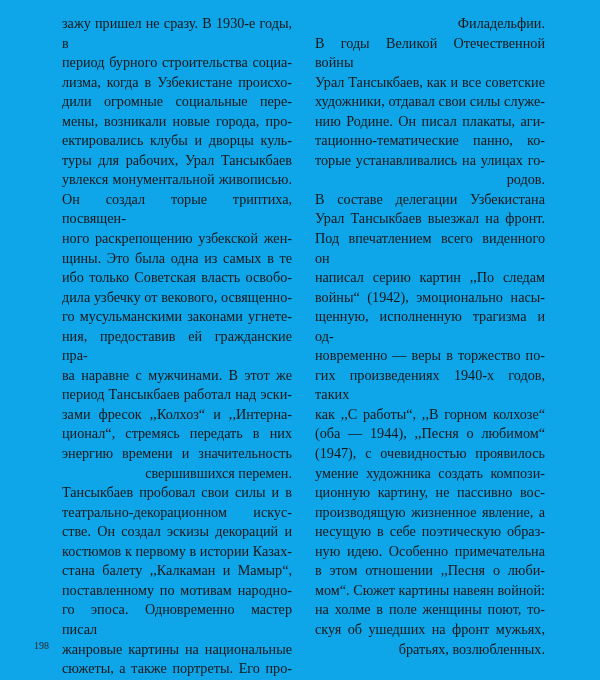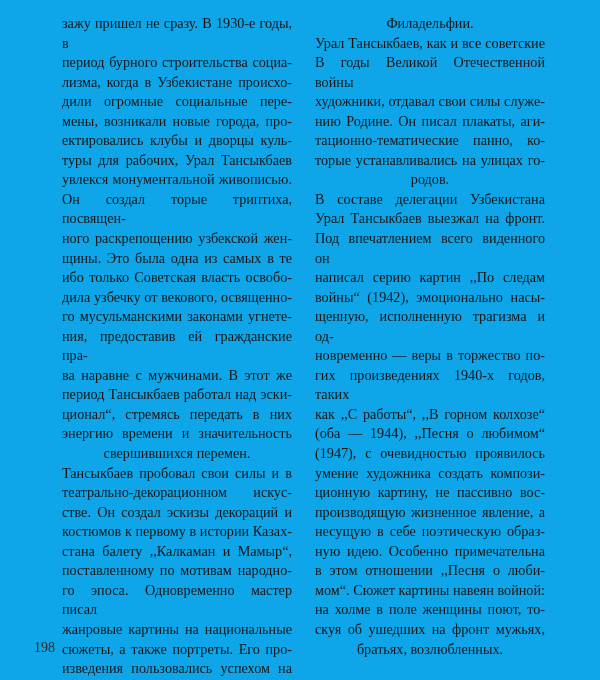--- a/index.html
+++ b/index.html
@@ -38,32 +38,32 @@
     font-size: 14.2px;
     line-height: 19.55px;
     color: #161616;
   }
   .line.j {
     text-align: justify;
     text-align-last: justify;
     white-space: normal;
   }
   .line.l {
-    text-align: center;
+    text-align: right;
     white-space: normal;
   }
   .lines {
     font-size: 14.2px;
     line-height: 19.55px;
   }
   .pageno {
     position: absolute;
     left: 34px;
     top: 640px;
-    font-size: 14px;
+    font-size: 10px;
     color: #2a2a2a;
     font-family: "Liberation Serif", "DejaVu Serif", serif;
   }
 </style>
 </head>
 <body>
 
 <div class="page">
 
   <div class="columns">
@@ -80,41 +80,42 @@
           <div class="line j">увлекся монументальной живописью.</div>
           <div class="line j">Он создал торые триптиха, посвящен-</div>
           <div class="line j">ного раскрепощению узбекской жен-</div>
           <div class="line j">щины. Это была одна из самых в те</div>
           <div class="line j">ибо только Советская власть освобо-</div>
           <div class="line j">дила узбечку от векового, освященно-</div>
           <div class="line j">го мусульманскими законами угнете-</div>
           <div class="line j">ния, предоставив ей гражданские пра-</div>
           <div class="line j">ва наравне с мужчинами. В этот же</div>
           <div class="line j">период Тансыкбаев работал над эски-</div>
+          <div class="line j">зами фресок ,,Колхоз“ и ,,Интерна-</div>
           <div class="line j">ционал“, стремясь передать в них</div>
           <div class="line j">энергию времени и значительность</div>
           <div class="line l">свершившихся перемен.</div>
           <div class="line j" style="margin-top: 0px;">Тансыкбаев пробовал свои силы и в</div>
           <div class="line j">театрально-декорационном искус-</div>
           <div class="line j">стве. Он создал эскизы декораций и</div>
           <div class="line j">костюмов к первому в истории Казах-</div>
           <div class="line j">стана балету ,,Калкаман и Мамыр“,</div>
           <div class="line j">поставленному по мотивам народно-</div>
           <div class="line j">го эпоса. Одновременно мастер писал</div>
           <div class="line j">жанровые картины на национальные</div>
           <div class="line j">сюжеты, а также портреты. Его про-</div>
           <div class="line j">изведения пользовались успехом на</div>
         </div>
     </div>
 
     <div class="col">
       <div class="lines">
           <div class="line l">Филадельфии.</div>
+          <div class="line j" style="margin-top: 0px;">В годы Великой Отечественной войны</div>
           <div class="line j">Урал Тансыкбаев, как и все советские</div>
-          <div class="line j" style="margin-top: 0px;">В годы Великой Отечественной войны</div>
           <div class="line j">художники, отдавал свои силы служе-</div>
           <div class="line j">нию Родине. Он писал плакаты, аги-</div>
           <div class="line j">тационно-тематические панно, ко-</div>
           <div class="line j">торые устанавливались на улицах го-</div>
           <div class="line l">родов.</div>
           <div class="line j" style="margin-top: 0px;">В составе делегации Узбекистана</div>
           <div class="line j">Урал Тансыкбаев выезжал на фронт.</div>
           <div class="line j">Под впечатлением всего виденного он</div>
           <div class="line j">написал серию картин ,,По следам</div>
           <div class="line j">войны“ (1942), эмоционально насы-</div>

